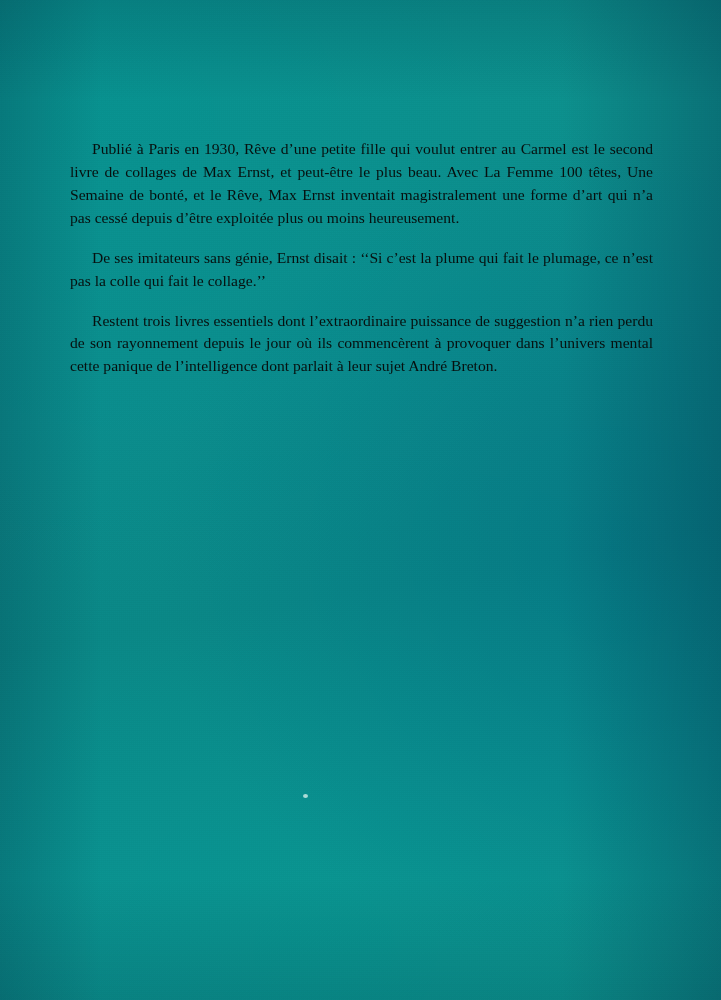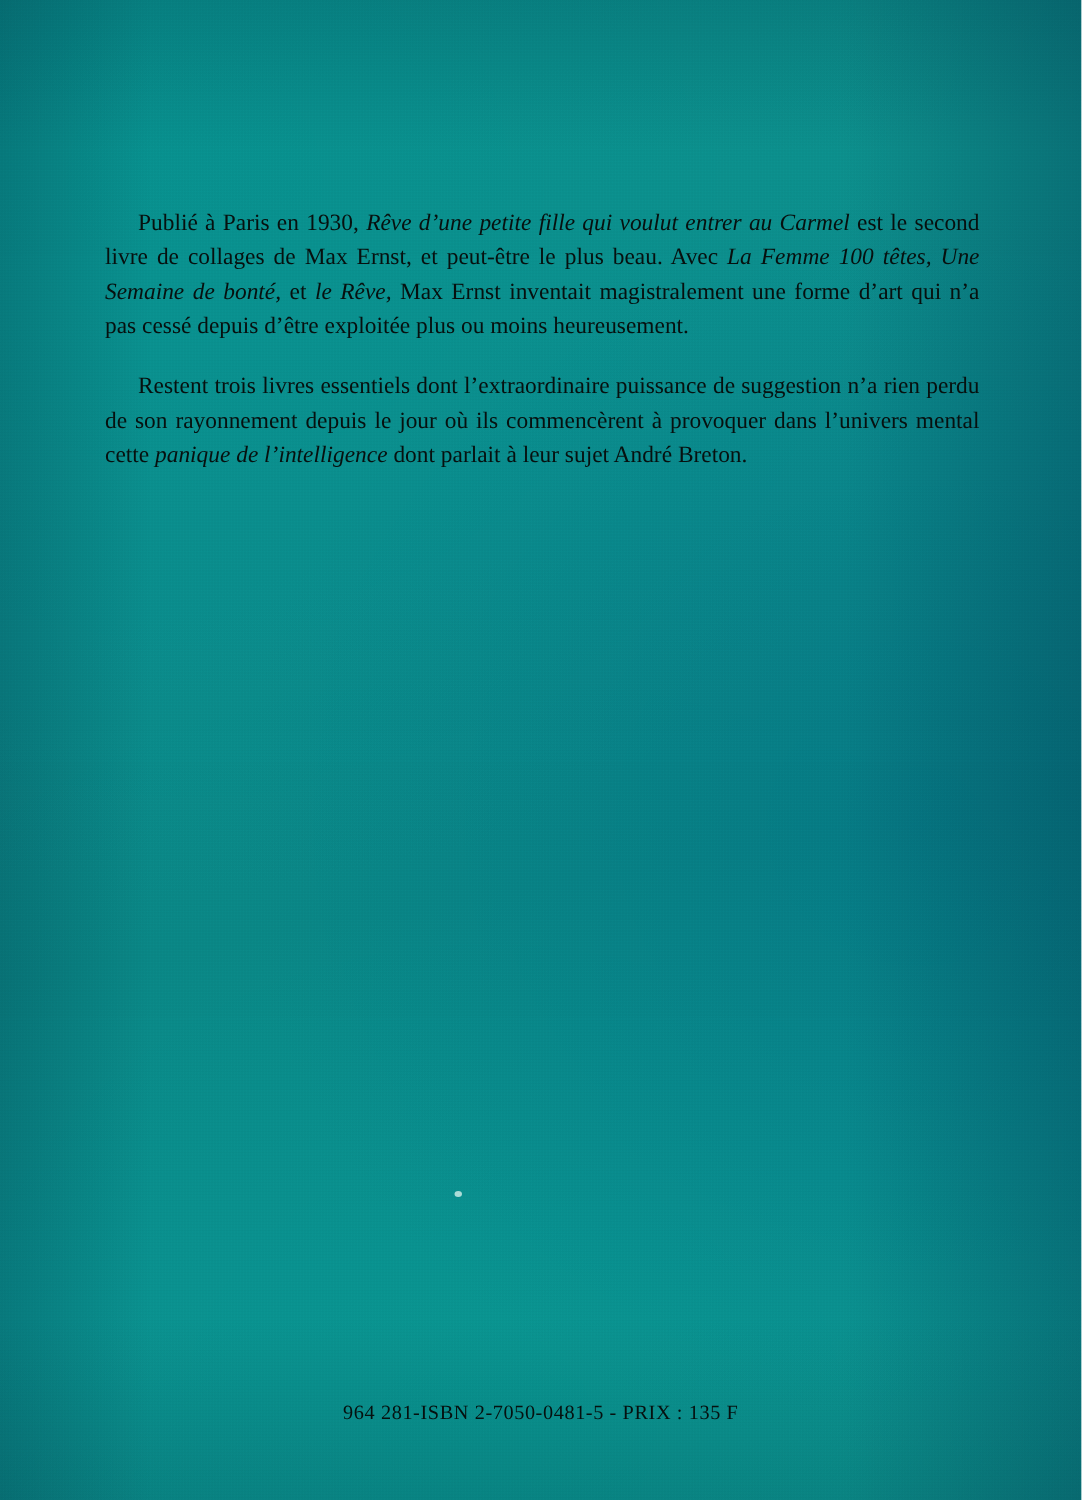--- a/index.html
+++ b/index.html
@@ -62,21 +62,21 @@
     font-size: 15.6px;
     line-height: 1.47;
     text-align: justify;
     text-justify: inter-word;
   }
   #blurb p {
     margin: 0 0 17px 0;
     text-indent: 22px;
   }
   #blurb p:last-child { margin-bottom: 16px; }
-  .it { font-style: italic; }
+  .it { }
   #isbn-line {
     position: absolute;
     left: 0;
     right: 0;
     top: 934px;
     text-align: center;
     color: #06100f;
     font-size: 13.5px;
     letter-spacing: 0.4px;
     font-family: "Liberation Serif", serif;
@@ -86,18 +86,18 @@
 <body>
 
 <div id="page">
 
   <div id="grain"></div>
   <div id="vignette"></div>
   <div id="speck"></div>
 
   <div id="blurb">
     <p id="p1"><span>Publié à Paris en 1930, </span><span class="it">Rêve d’une petite fille qui voulut entrer au Carmel</span><span> est le second livre de collages de Max Ernst, et peut-être le plus beau. Avec </span><span class="it">La Femme 100 têtes, Une Semaine de bonté,</span><span> et </span><span class="it">le Rêve,</span><span> Max Ernst inventait magistralement une forme d’art qui n’a pas cessé depuis d’être exploitée plus ou moins heureusement.</span></p>
+    <p id="p2"><span>De ses imitateurs sans génie, Ernst disait : ‘‘Si c’est la plume qui fait le plumage, ce n’est pas la colle qui fait le collage.’’</span></p>
     <p id="p3"><span>Restent trois livres essentiels dont l’extraordinaire puissance de suggestion n’a rien perdu de son rayonnement depuis le jour où ils commencèrent à provoquer dans l’univers mental cette </span><span class="it">panique de l’intelligence</span><span> dont parlait à leur sujet André Breton.</span></p>
   </div>
 
-  <div id="isbn-line">964 281-ISBN 2-7050-0481-5 - PRIX : 135  F</div>
 
 </div>
 
 </body></html>

